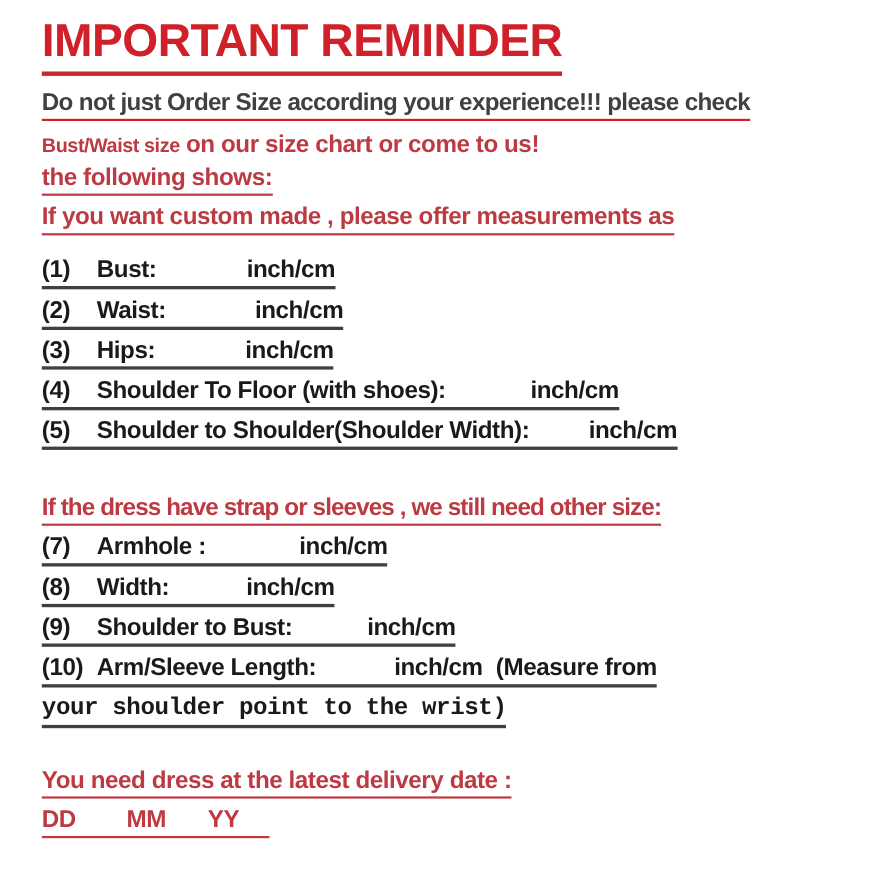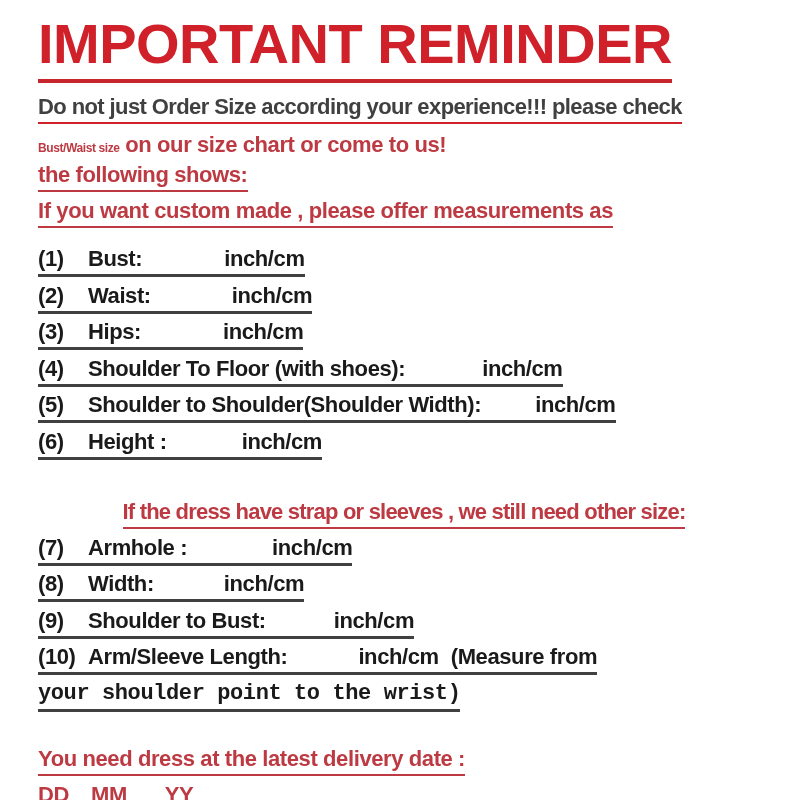--- a/index.html
+++ b/index.html
@@ -1,57 +1,57 @@
 <!DOCTYPE html>
 <html><head>
 <meta charset="utf-8">
 <style>
   html,body{margin:0;padding:0;background:#ffffff;}
   body{width:800px;height:800px;overflow:hidden;
        font-family:"Liberation Sans", sans-serif;font-weight:bold;color:#1a1a1a;}
   .page{padding:16px 30px 0 38px;}
 
   
-  .title{display:inline-block;font-size:56px;line-height:1.0;letter-spacing:-0.5px;
+  .title{display:inline-block;font-size:42px;line-height:1.0;letter-spacing:-0.5px;
          color:#d0212a;border-bottom:4px solid #c7262d;padding-bottom:7px;}
 
   
   .line{font-size:22px;line-height:1.0;letter-spacing:-0.4px;}
   .blk{display:block;margin:0;}
   .u-red{display:inline-block;border-bottom:2.5px solid #bd3a43;padding-bottom:4px;}
   .u-red-bright{display:inline-block;border-bottom:2.5px solid #cf2129;padding-bottom:4px;}
   .u-blk{display:inline-block;border-bottom:3px solid #404040;padding-bottom:4px;}
   .red-bright{color:#404040;}
   .red-muted{color:#bd3a43;}
   .tight{letter-spacing:-0.6px;}
   .tighter{letter-spacing:-0.8px;}
-  .small{font-size:12px;}
+  .small{font-size:18px;}
 
   
   .mt-line1{margin-top:13px;}
   .mt-line2{margin-top:10px;}
   .mt-line3{margin-top:8px;}
   .mt-line4{margin-top:8px;}
   .mt-rows{margin-top:20px;}
-  .mt-heading2{margin-top:41px;text-align:center;}
+  .mt-heading2{margin-top:41px;}
   .mt-rows2{margin-top:8px;}
   .mt-cont{margin-top:8px;font-family:Liberation Mono, monospace;}
   .mt-footer{margin-top:36px;}
   .mt-ddmmyy{margin-top:8px;}
 
   
   .mrow{margin-bottom:7.5px;}
   .mrow .num{display:inline-block;width:50px;}
   .gap{display:inline-block;}
   .g54{width:54px;}.g68{width:68px;}.g70{width:70px;}.g71{width:71px;}
   .g75{width:75px;}.g77{width:77px;}.g81{width:81px;}.g82{width:82px;}.g85{width:85px;}
   .suffix{margin-left:12px;}
 
   
-  .ddmmyy .mm{margin-left:22px;}
+  .ddmmyy .mm{margin-left:46px;}
   .ddmmyy .yy{margin-left:38px;}
   .ddmmyy{padding-right:28px;}
 </style>
 </head>
 <body>
 
 <div class="page">
 
   <span class="title">IMPORTANT REMINDER</span>
 
@@ -87,23 +87,20 @@
     </div>
 
     <div class="mrow">
       <span class="line u-blk"><span class="num">(4)</span><span>Shoulder To Floor (with shoes):</span><span class="gap g77"></span><span>inch/cm</span></span>
     </div>
 
     <div class="mrow">
       <span class="line u-blk"><span class="num">(5)</span><span>Shoulder to Shoulder(Shoulder Width):</span><span class="gap g54"></span><span>inch/cm</span></span>
     </div>
 
-    <div class="mrow">
-      <span class="line u-blk"><span class="num">(6)</span><span>Height :</span><span class="gap g75"></span><span>inch/cm</span></span>
-    </div>
 
   </div>
 
   <div class="blk mt-heading2">
     <span class="line red-muted tighter u-red">If the dress have strap or sleeves , we still need other size:</span>
   </div>
 
   
   <div class="blk mt-rows2">
 

